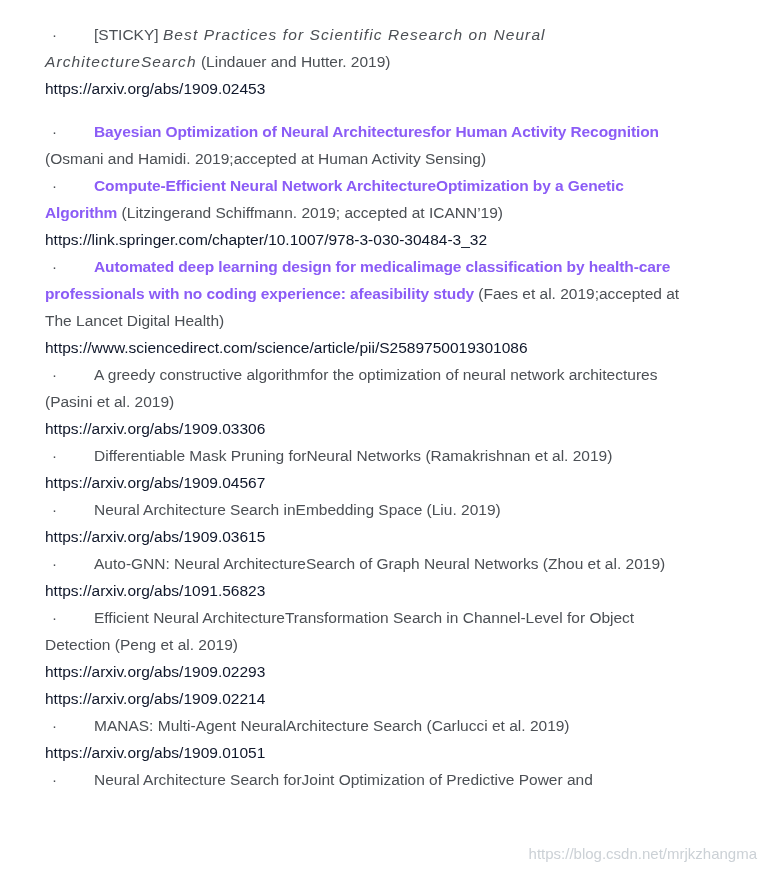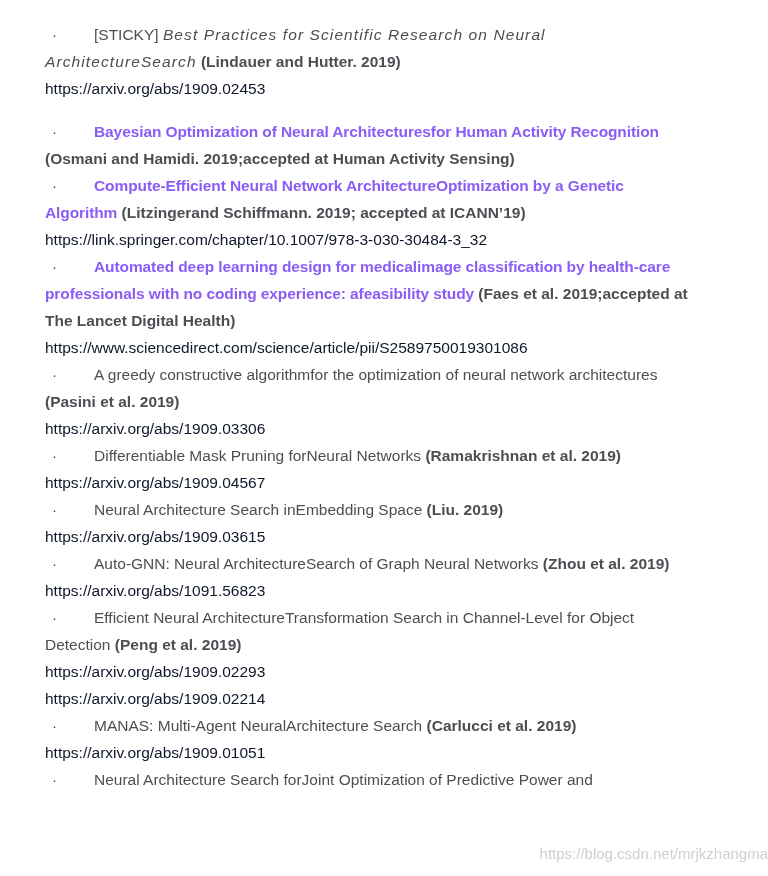--- a/index.html
+++ b/index.html
@@ -51,33 +51,33 @@
     letter-spacing: -0.1px;
   }
   .title.style-italic {
     font-style: italic;
     letter-spacing: 1.1px;
   }
   .title.style-regular {
     font-weight: 400;
   }
   .citation {
-    font-weight: 700;
+    font-weight: 400;
     font-style: normal;
     letter-spacing: 0;
     margin-top: 16px;
   }
   .link-para a {
     color: #0f172a;
     text-decoration: none;
     cursor: pointer;
   }
   .watermark {
     position: absolute;
-    right: 0px;
+    right: 11px;
     top: 845px;
     font-size: 15px;
     color: #c3c9cf;
     opacity: 0.85;
     white-space: nowrap;
     pointer-events: none;
   }
 </style>
 </head>
 <body>

